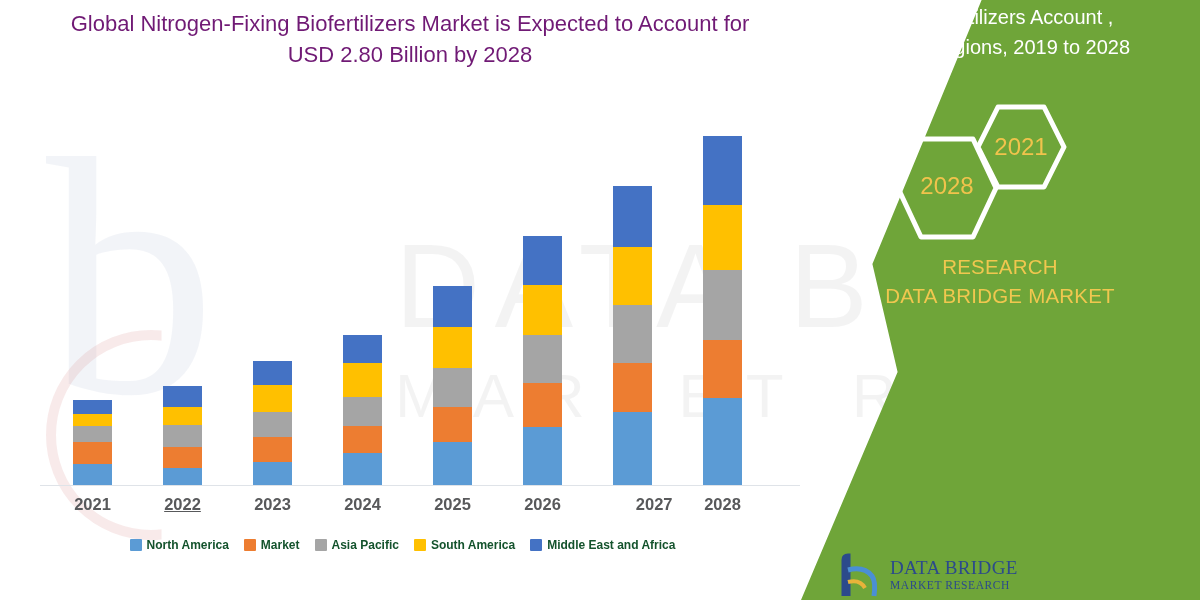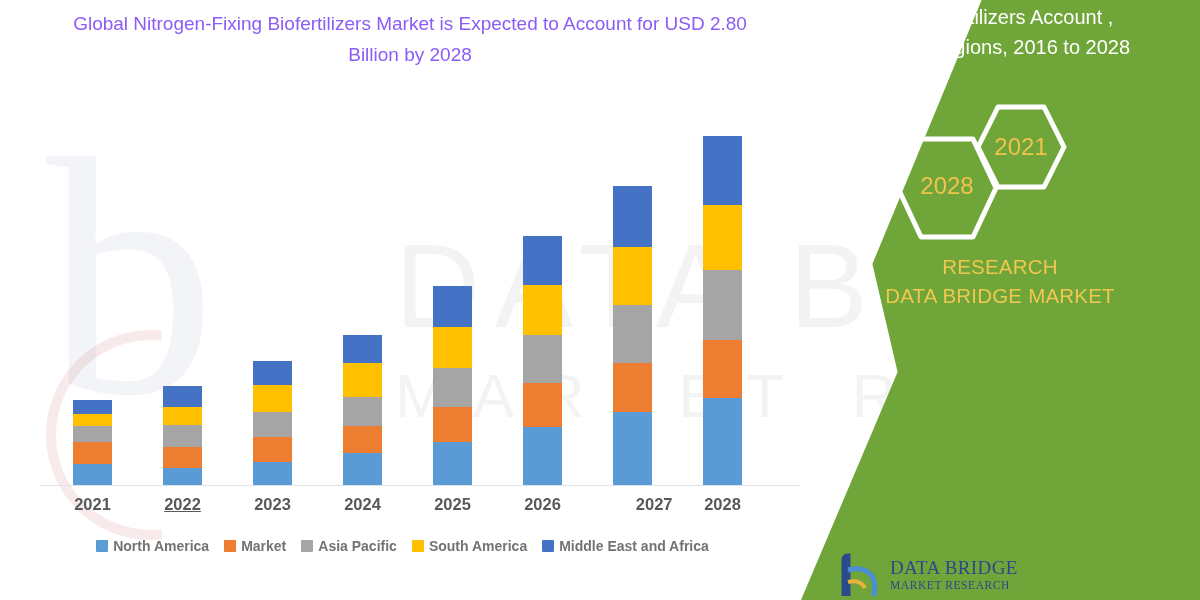--- a/index.html
+++ b/index.html
@@ -39,22 +39,22 @@
     opacity:.18;clip-path:polygon(0 0,55% 0,55% 100%,0 100%);
     pointer-events:none;
   }
 
   
   .chart-panel{position:absolute;left:0;top:0;width:880px;height:600px;}
 
   .chart-title{
     position:absolute;left:60px;top:8px;width:700px;
     text-align:center;
-    color:#8b5cf6;
-    font-size:19px;line-height:31px;font-weight:400;
+    color:#701a75;
+    font-size:22px;line-height:31px;font-weight:400;
     font-family:"Liberation Sans", sans-serif;
   }
 
   .plot{
     position:absolute;left:40px;top:120px;width:760px;height:370px;
   }
   .baseline{
     position:absolute;left:0;top:365px;width:760px;height:1px;
     background:#dfe3e8;
   }
@@ -68,21 +68,21 @@
     font-size:16.5px;color:#58595b;font-weight:700;
     font-family:"Liberation Sans", sans-serif;
   }
 
   .legend{
     position:absolute;left:0;top:538px;width:805px;
     display:flex;justify-content:center;align-items:center;gap:15px;
   }
   .legend-item{display:flex;align-items:center;gap:5px;}
   .legend-swatch{width:12px;height:12px;display:block;border-radius:1px;}
-  .legend-label{font-size:14px;color:#737373;font-weight:700;white-space:nowrap;}
+  .legend-label{font-size:12px;color:#14532d;font-weight:700;white-space:nowrap;}
 
   
   .green-panel{
     position:absolute;right:0;top:0;width:420px;height:600px;
     overflow:hidden;pointer-events:none;
   }
   .green-shape{
     position:absolute;inset:0;
     background:#6fa539;
     clip-path:polygon(48% 0, 100% 0, 100% 100%, 5% 100%, 28% 62%, 22% 44%);
@@ -235,21 +235,21 @@
         </div>
       </div>
   </div>
 
   <div class="green-panel">
     <div class="green-shape"></div>
     <div class="green-content">
       <div class="green-title">
         <div>Global Nitrogen-Fixing</div>
         <div>Biofertilizers Account ,</div>
-        <div>By Regions, 2016 to 2028</div>
+        <div>By Regions, 2019 to 2028</div>
       </div>
 
       <div class="hex" style="left:195px;top:101px;width:92px;height:92px;">
         <svg width="92" height="92" viewBox="0 0 92 92">
           <polygon points="23,6 69,6 89,46 69,86 23,86 3,46" fill="none" stroke="#ffffff" stroke-width="5" stroke-linejoin="round"></polygon>
         </svg>
         <div class="hex-label" style="top:32px;font-size:24px;">2021</div>
       </div>
 
       <div class="hex" style="left:112px;top:133px;width:110px;height:110px;">

